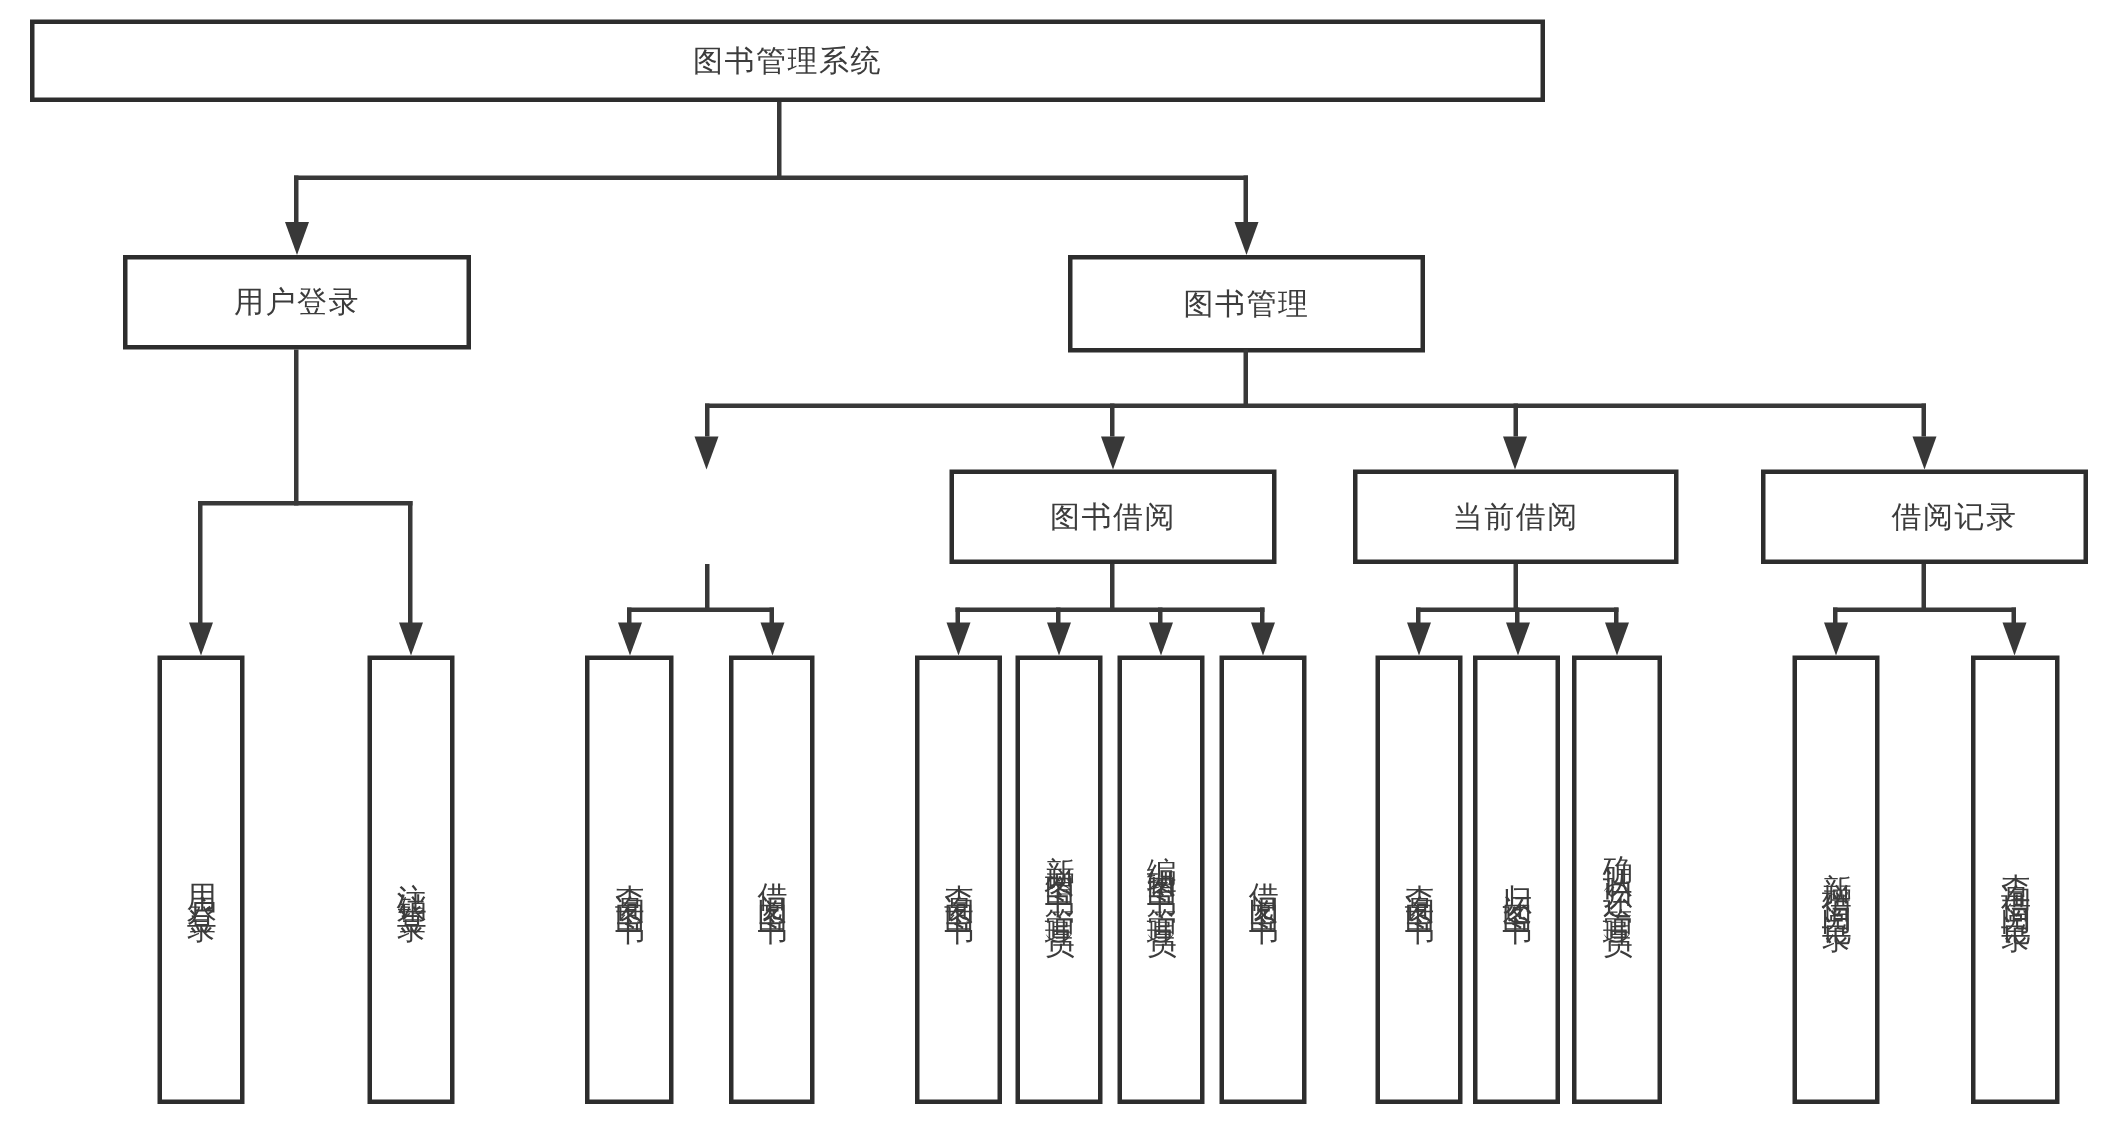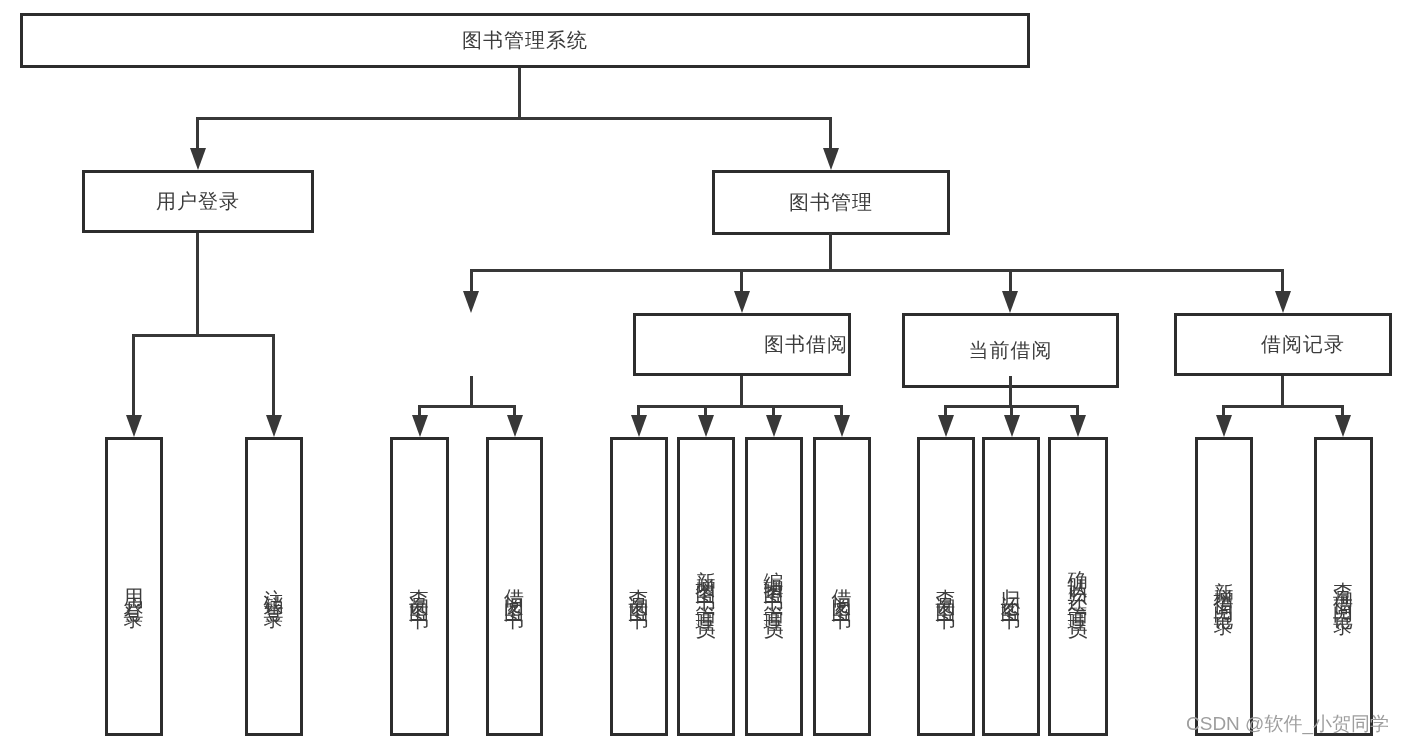--- a/index.html
+++ b/index.html
@@ -101,24 +101,24 @@
   <div class="hline" style="left:470px;top:269px;width:814px;"></div>
   <div class="vline" style="left:470px;top:269px;height:22px;"></div>
   <div class="arrow" style="left:463px;top:291px;"></div>
   <div class="vline" style="left:740px;top:269px;height:22px;"></div>
   <div class="arrow" style="left:734px;top:291px;"></div>
   <div class="vline" style="left:1009px;top:269px;height:22px;"></div>
   <div class="arrow" style="left:1002px;top:291px;"></div>
   <div class="vline" style="left:1281px;top:269px;height:22px;"></div>
   <div class="arrow" style="left:1275px;top:291px;"></div>
 
-  <div class="box hbox" style="left:633px;top:313px;width:218px;height:63px;justify-content:flex-end;">
+  <div class="box hbox" style="left:633px;top:313px;width:218px;height:63px;">
     <span>图书借阅</span>
   </div>
-  <div class="box hbox" style="left:902px;top:313px;width:217px;height:75px;">
+  <div class="box hbox" style="left:902px;top:313px;width:217px;height:63px;">
     <span>当前借阅</span>
   </div>
   <div class="box hbox" style="left:1174px;top:313px;width:218px;height:63px;padding-left:40px;">
     <span>借阅记录</span>
   </div>
 
   <div class="vline" style="left:470px;top:376px;height:32px;"></div>
   <div class="hline" style="left:418px;top:405px;width:98px;"></div>
   <div class="vline" style="left:418px;top:405px;height:11px;"></div>
   <div class="arrow" style="left:412px;top:415px;"></div>
@@ -189,15 +189,14 @@
     <span>确认归还（管理员）</span>
   </div>
 
   <div class="box vbox" style="left:1195px;top:437px;width:58px;height:299px;">
     <span>新增借阅记录</span>
   </div>
   <div class="box vbox" style="left:1314px;top:437px;width:59px;height:299px;">
     <span>查询借阅记录</span>
   </div>
 
-  <div class="watermark">CSDN @软件_小贺同学</div>
 
 </div>
 
 </body></html>

